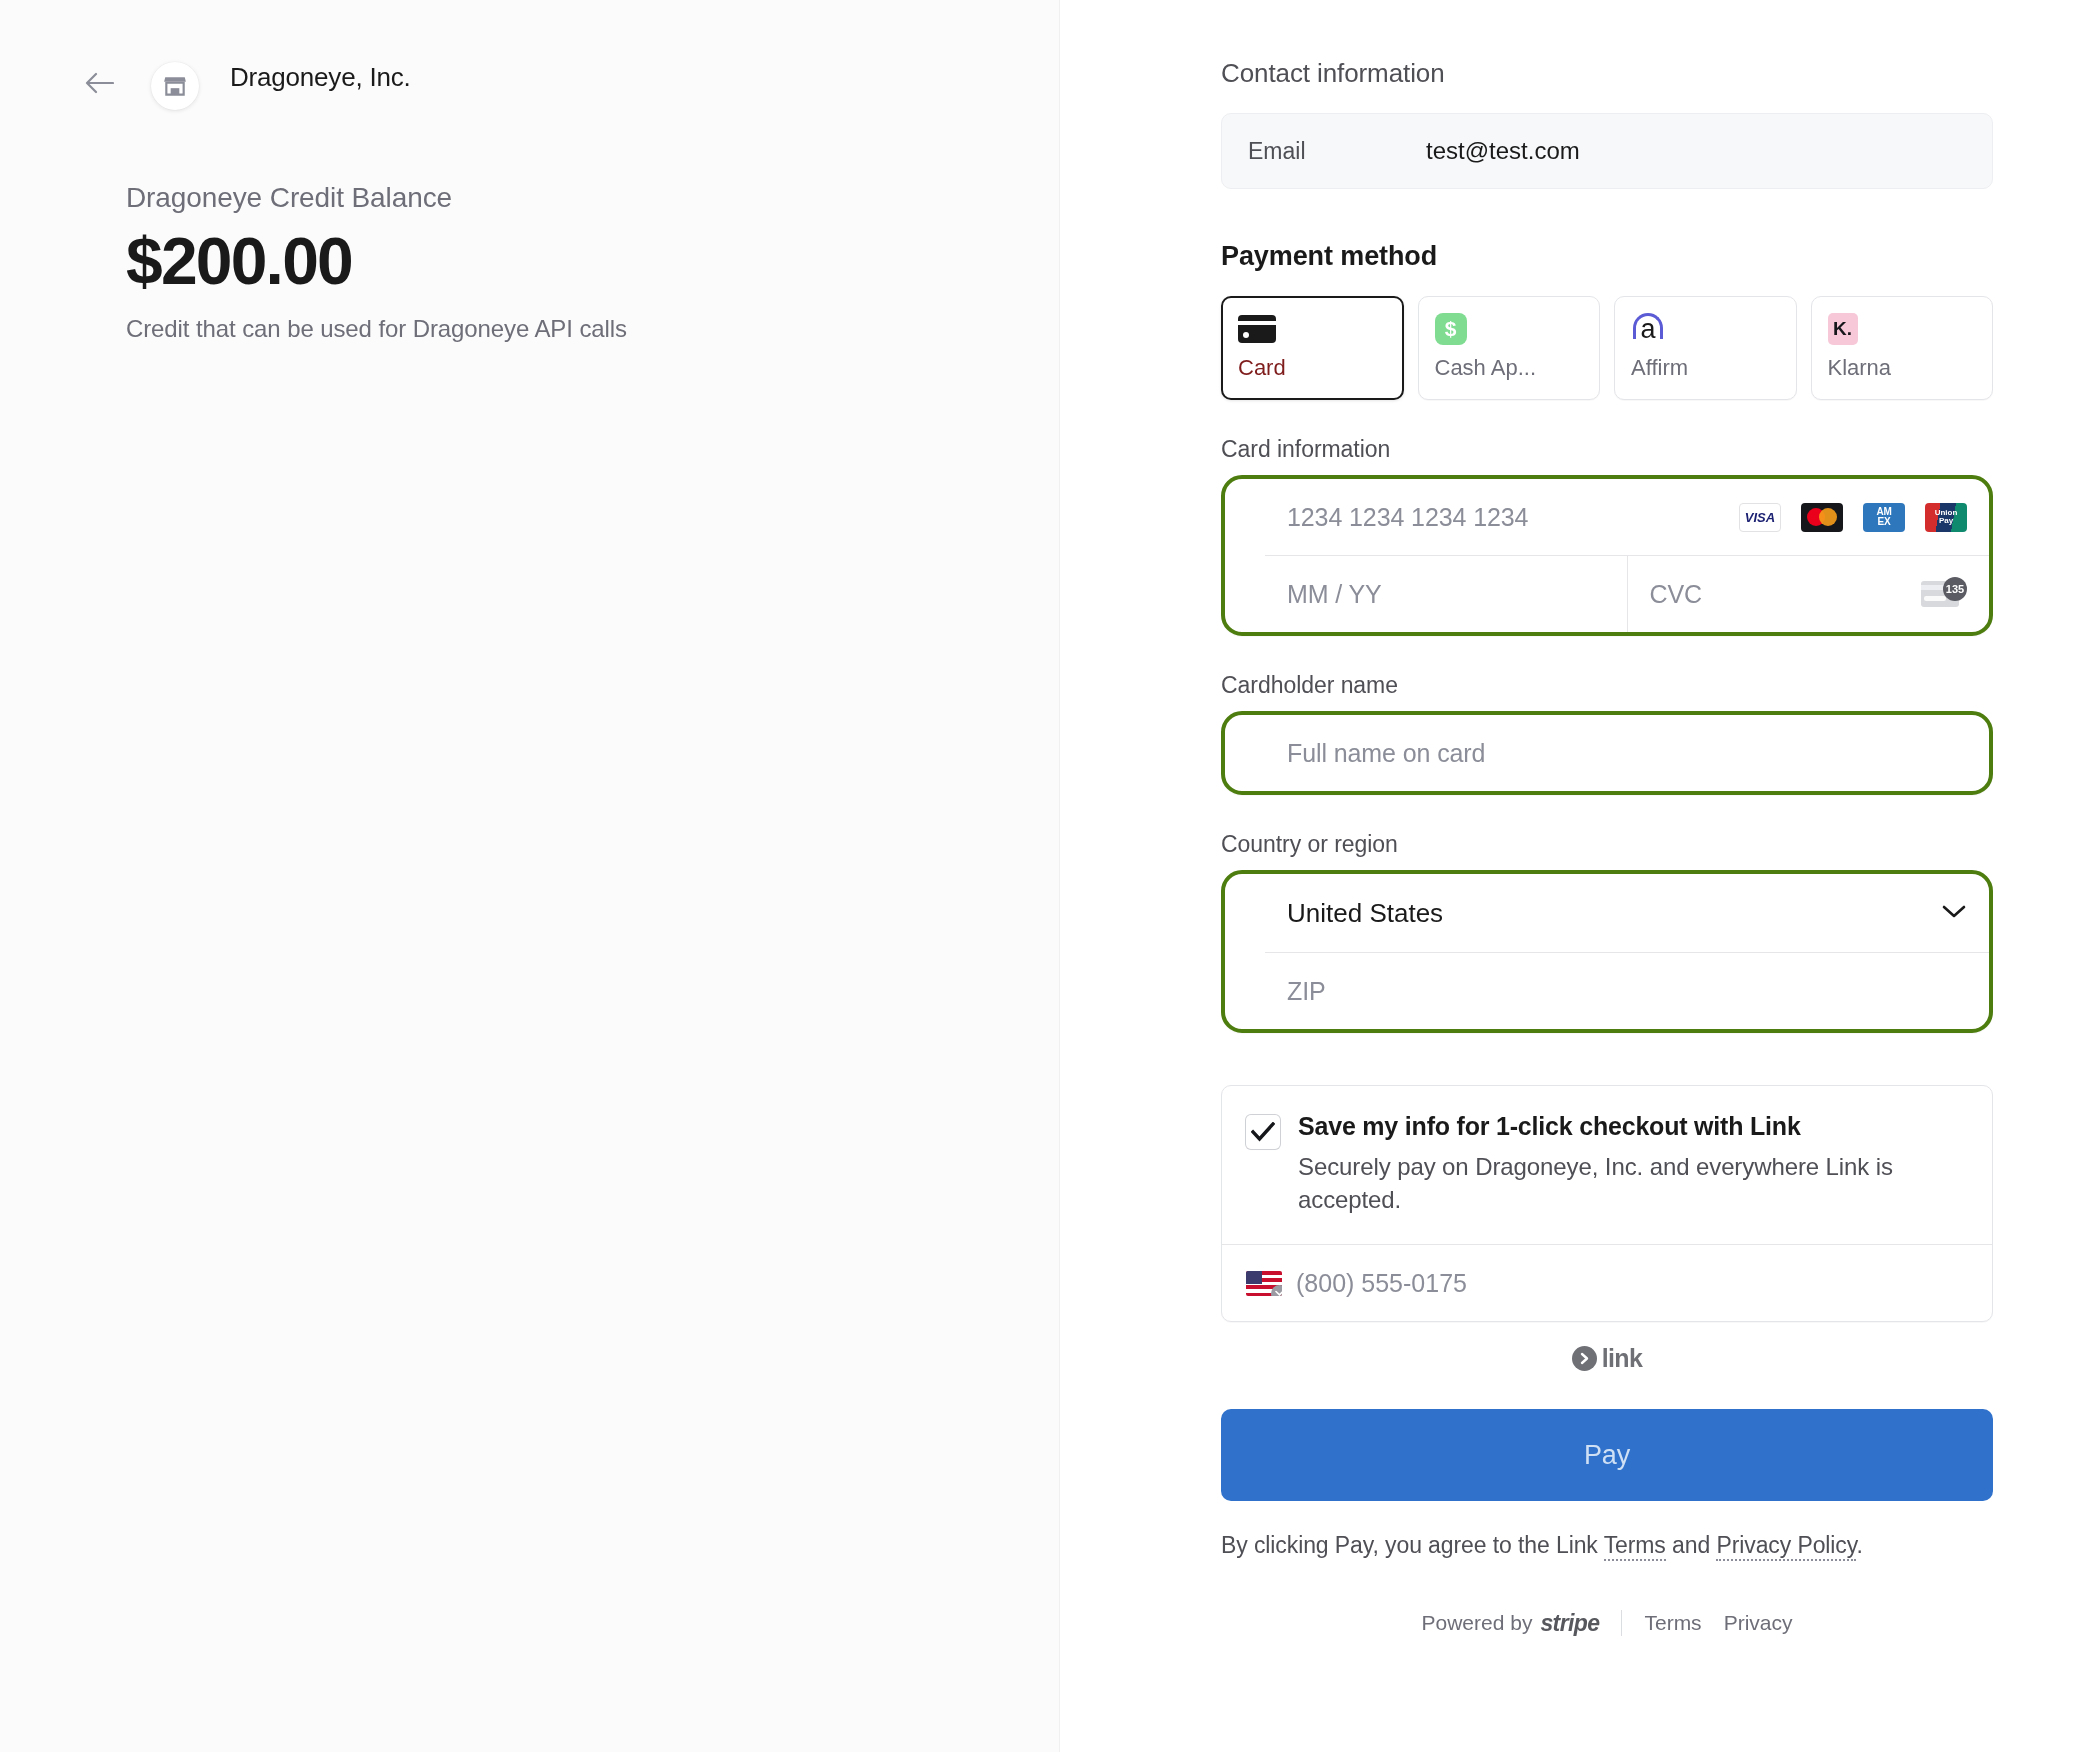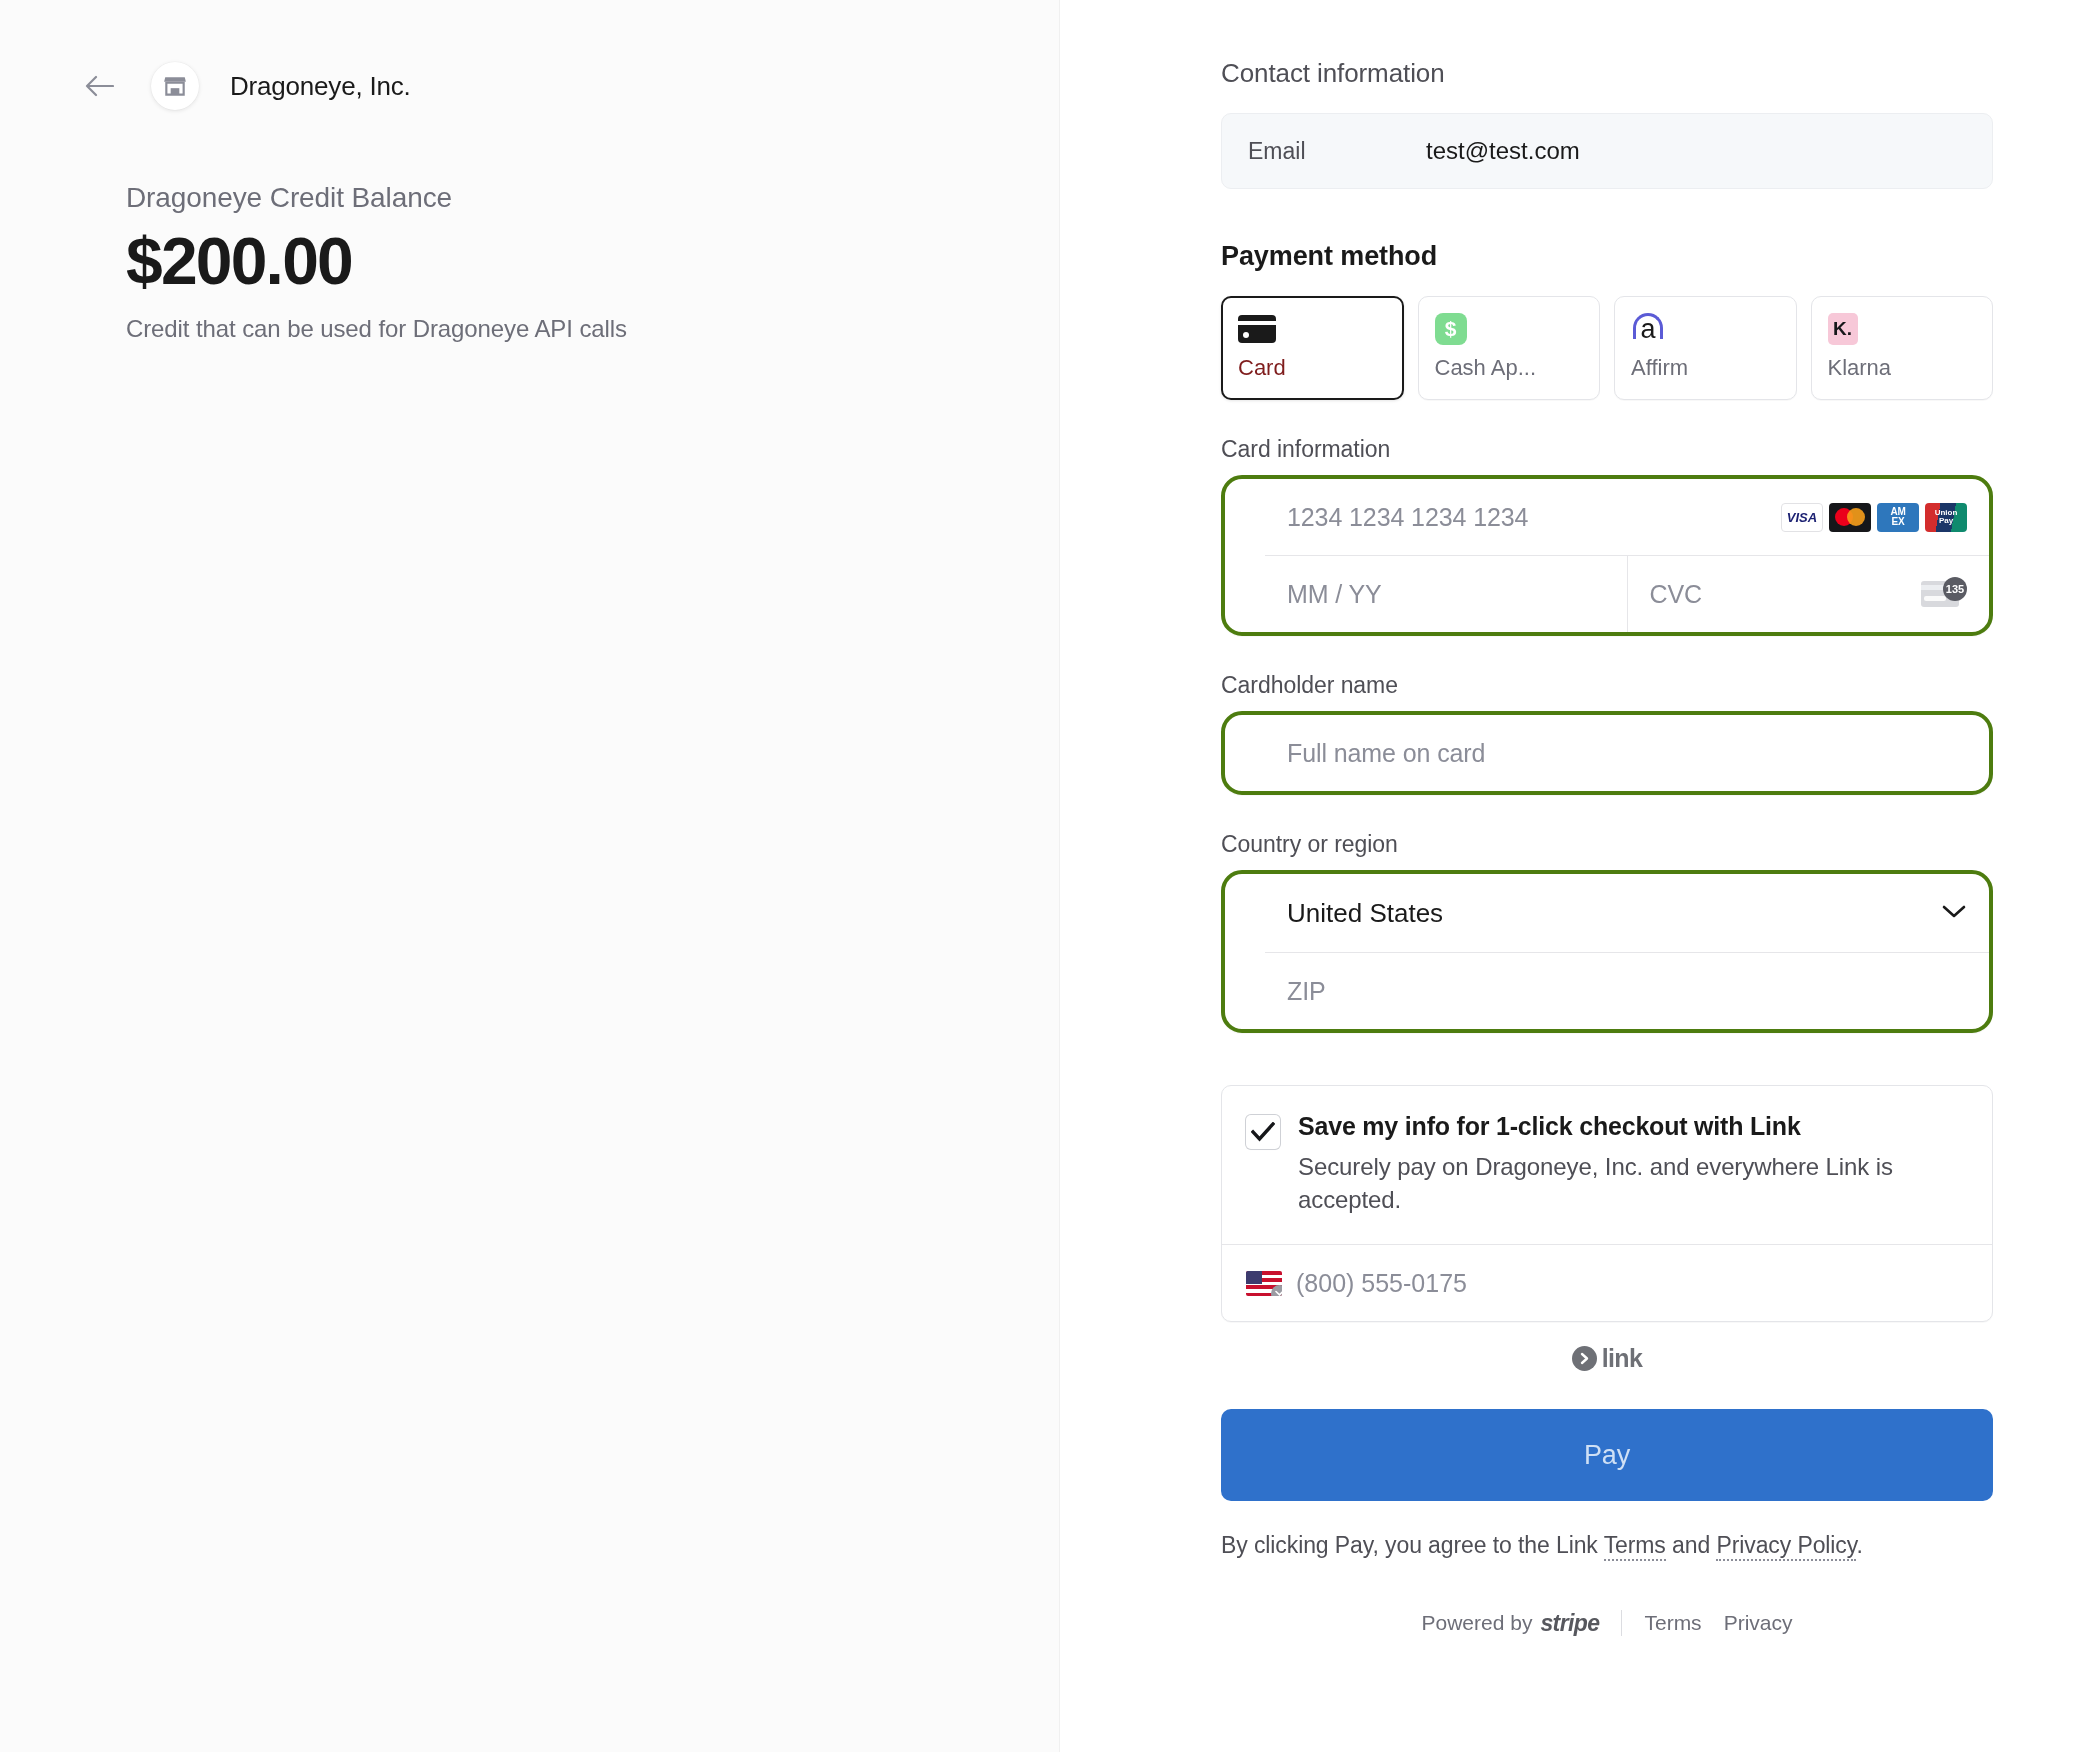--- a/index.html
+++ b/index.html
@@ -12,21 +12,21 @@
   .page { display: flex; width: 2076px; height: 1752px; }
 
   
   .left-panel {
     width: 1060px; height: 1752px;
     background: #fbfbfb;
     border-right: 1px solid #f0f0f0;
     position: relative;
   }
   .merchant-header {
-    display: flex; align-items: center;
+    display: flex; 
     position: absolute; left: 78px; top: 62px;
     gap: 31px;
   }
   .back-arrow {
     width: 42px; height: 42px;
     display: flex; align-items: center; justify-content: center;
     cursor: pointer;
   }
   .merchant-avatar {
     width: 48px; height: 48px; border-radius: 50%;
@@ -157,21 +157,21 @@
   .field-row { display: flex; }
   .field {
     height: 76px; display: flex; align-items: center;
     padding: 0 22px; flex: 1; position: relative;
     cursor: text;
   }
   .field .ph { font-size: 25px; color: #8b8d98; letter-spacing: -0.1px; }
   .divider-h { height: 1px; background: #e6e6e9; }
   .divider-v { width: 1px; background: #e6e6e9; }
 
-  .brand-icons { display:flex; gap: 6px; align-items:center; margin-left:auto; }
+  .brand-icons { display:flex; gap: 20px; align-items:center; margin-left:auto; }
   .brand {
     width: 42px; height: 29px; border-radius: 4px;
     display:flex; align-items:center; justify-content:center;
     font-size: 11px; font-weight: 800; overflow:hidden;
   }
   .brand.visa { background:#fff; border:1px solid #e2e2e5; color:#1a1f71; font-style:italic; font-size:13px; }
   .brand.mc { background:#16171a; position:relative; }
   .mc-l, .mc-r { position:absolute; width:18px; height:18px; border-radius:50%; top:5px; }
   .mc-l { background:#eb001b; left:6px; }
   .mc-r { background:#f79e1b; right:6px; opacity:0.9; }

